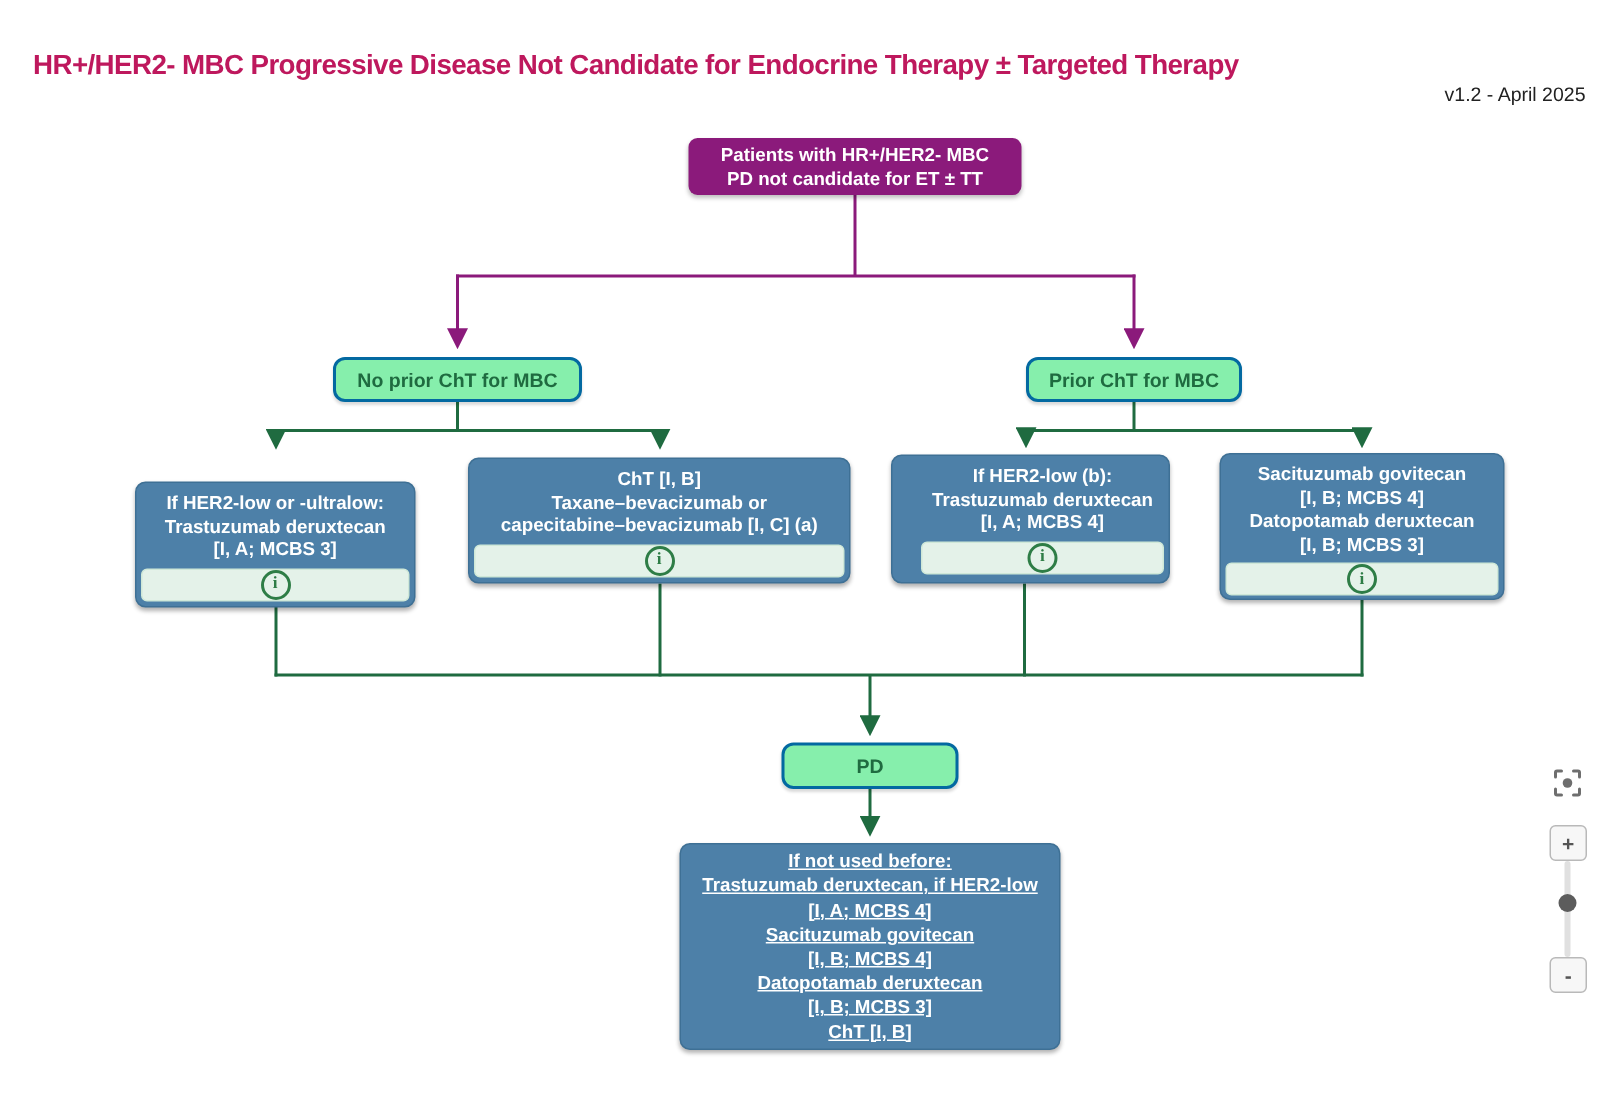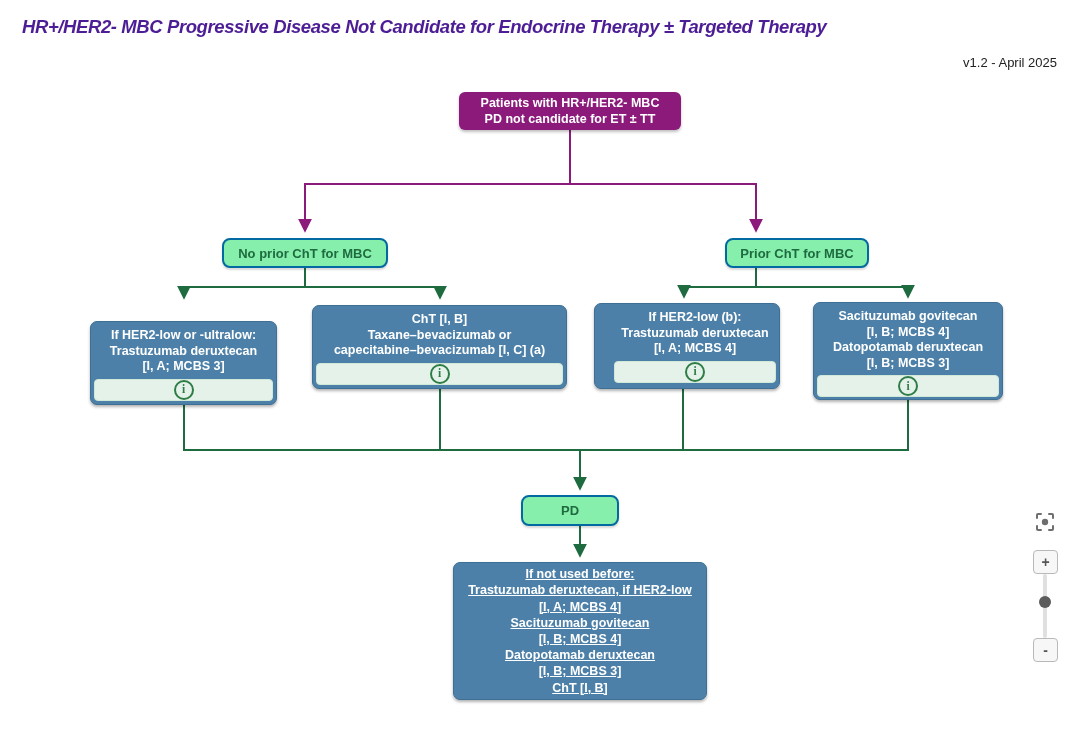--- a/index.html
+++ b/index.html
@@ -3,23 +3,23 @@
 <meta charset="utf-8">
 <style>
   html,body{margin:0;padding:0;}
   body{
     width:1080px;height:730px;position:relative;background:#ffffff;
     font-family:"Liberation Sans", sans-serif;overflow:hidden;
   }
   .abs{position:absolute;box-sizing:border-box;}
   
   .page-title{
-    left:22px;top:16px;width:820px;
+    left:22px;top:32px;width:820px;
     font-size:18.5px;font-weight:bold;letter-spacing:-0.4px;
-    color:#4c1d95;font-stretch:condensed;font-style:italic;
+    color:#be185d;font-stretch:condensed;
   }
   .version-label{
     right:23px;top:55px;font-size:13px;color:#222;text-align:left;
   }
   
   svg.connectors{left:0;top:0;pointer-events:none;}
   
   .node{
     display:flex;flex-direction:column;align-items:center;justify-content:center;
     text-align:center;border-radius:6px;
@@ -112,21 +112,21 @@
     <path d="M183 450 H909"></path>
     <path d="M580 450 V488" marker-end="url(#arrG)"></path>
     <path d="M580 526 V555" marker-end="url(#arrG)"></path>
   </g>
 </svg>
 
 <div class="abs node node-root" style="left:459px;top:92px;width:222px;height:38px;">Patients with HR+/HER2- MBC
 PD not candidate for ET ± TT</div>
 
 <div class="abs node node-decision" style="left:222px;top:238px;width:166px;height:30px;">No prior ChT for MBC</div>
-<div class="abs node node-decision" style="left:684px;top:238px;width:144px;height:30px;margin-left:41px;">Prior ChT for MBC</div>
+<div class="abs node node-decision" style="left:684px;top:238px;width:144px;height:30px;">Prior ChT for MBC</div>
 
 <div class="abs node node-option" style="left:90px;top:321px;width:187px;height:84px;">
   <div class="box-text">If HER2-low or -ultralow:
 Trastuzumab deruxtecan
 [I, A; MCBS 3]</div>
   <div class="info-bar">
     <span class="info-circle">i</span>
   </div>
 </div>
 
@@ -151,21 +151,21 @@
 <div class="abs node node-option" style="left:813px;top:302px;width:190px;height:98px;">
   <div class="box-text">Sacituzumab govitecan
 [I, B; MCBS 4]
 Datopotamab deruxtecan
 [I, B; MCBS 3]</div>
   <div class="info-bar">
     <span class="info-circle">i</span>
   </div>
 </div>
 
-<div class="abs node node-decision" style="left:521px;top:495px;width:98px;height:31px;">PD</div>
+<div class="abs node node-decision" style="left:521px;top:495px;width:118px;height:31px;">PD</div>
 
 <div class="abs node node-final" style="left:453px;top:562px;width:254px;height:138px;text-decoration:underline;">If not used before:
 Trastuzumab deruxtecan, if HER2-low
 [I, A; MCBS 4]
 Sacituzumab govitecan
 [I, B; MCBS 4]
 Datopotamab deruxtecan
 [I, B; MCBS 3]
 ChT [I, B]</div>
 

